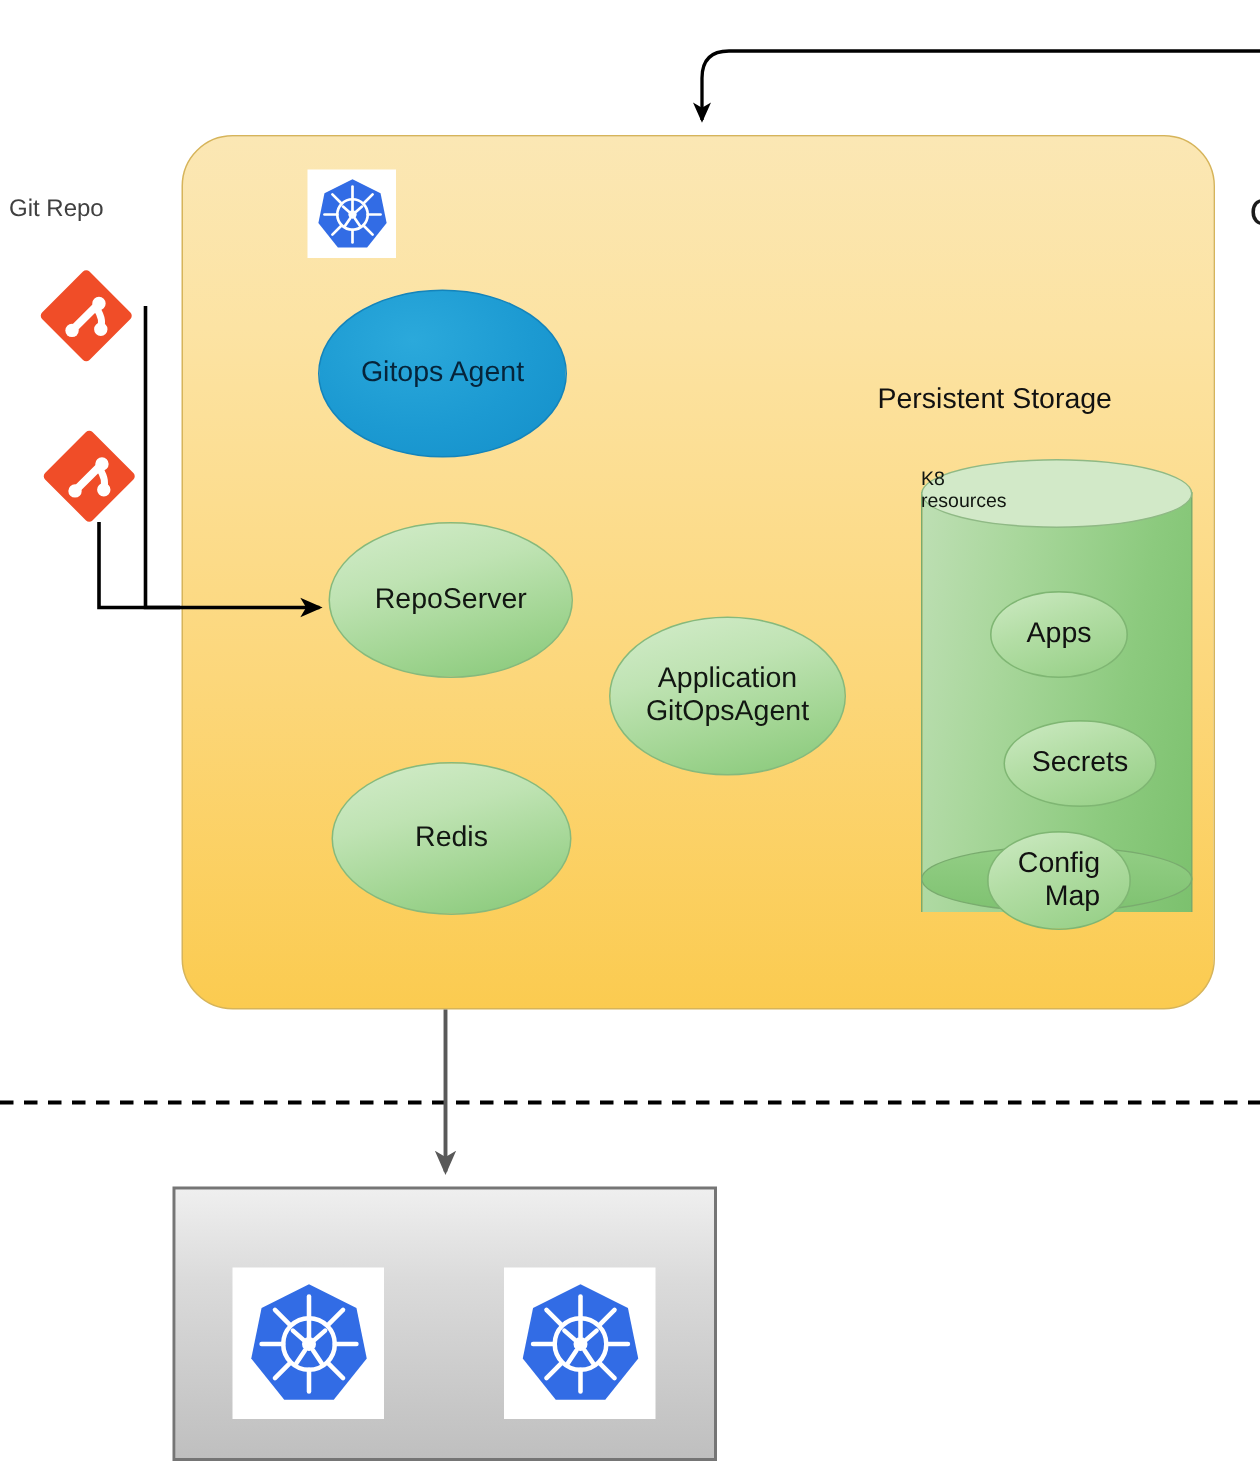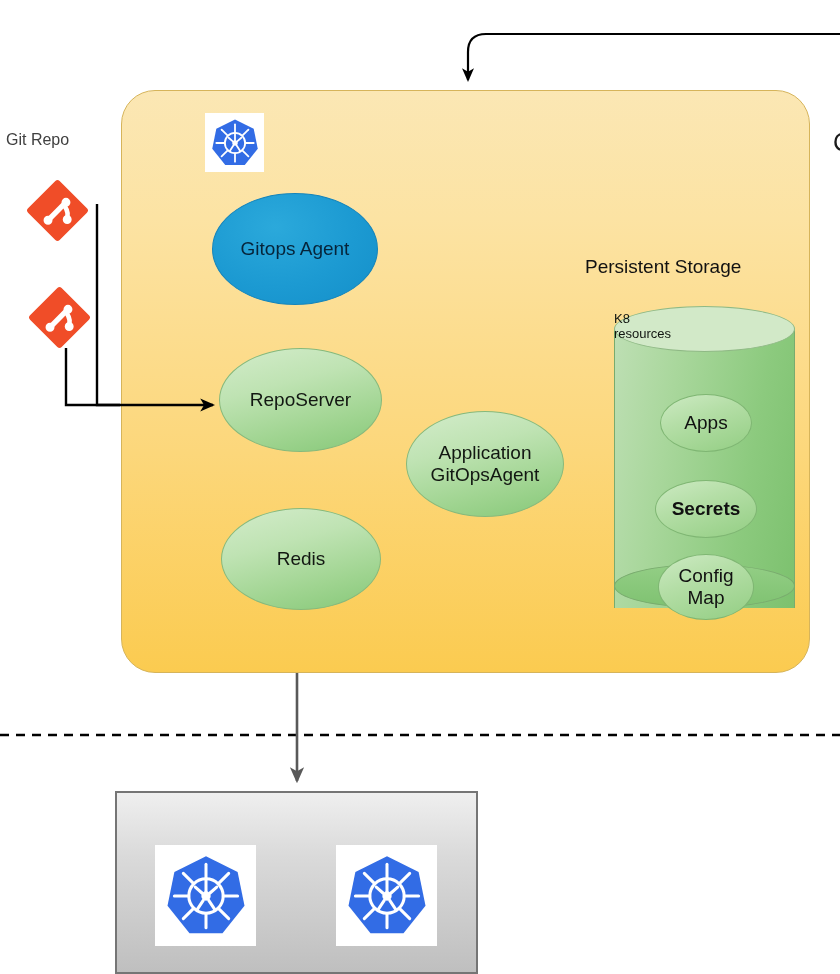--- a/index.html
+++ b/index.html
@@ -147,30 +147,30 @@
     font-size: 13px;
     line-height: 1.15;
     color: #101510;
   }
   .inner-ellipse {
     position: absolute;
     border-radius: 50%;
     display: flex;
     align-items: center;
     justify-content: center;
-    text-align: center;
+    text-align: right;
     font-size: 19px;
     line-height: 1.15;
     color: #111;
     background: linear-gradient(160deg, #CDEAC3 0%, #B4DEA6 40%, #93CE83 100%);
     border: 1px solid #7fb673;
     box-sizing: border-box;
   }
   .ie-apps    { left: 46px; top: 88px;  width: 92px; height: 58px; }
-  .ie-secrets { left: 41px; top: 174px; width: 102px; height: 58px; font-weight: bold; }
+  .ie-secrets { left: 55px; top: 174px; width: 102px; height: 58px; }
   .ie-config  { left: 44px; top: 248px; width: 96px;  height: 66px; }
 
   
   .gray-box {
     left: 115px;
     top: 791px;
     width: 363px;
     height: 183px;
     background: linear-gradient(180deg, #EFEFEF 0%, #DADADA 35%, #BFBFBF 100%);
     border: 2px solid #757575;

